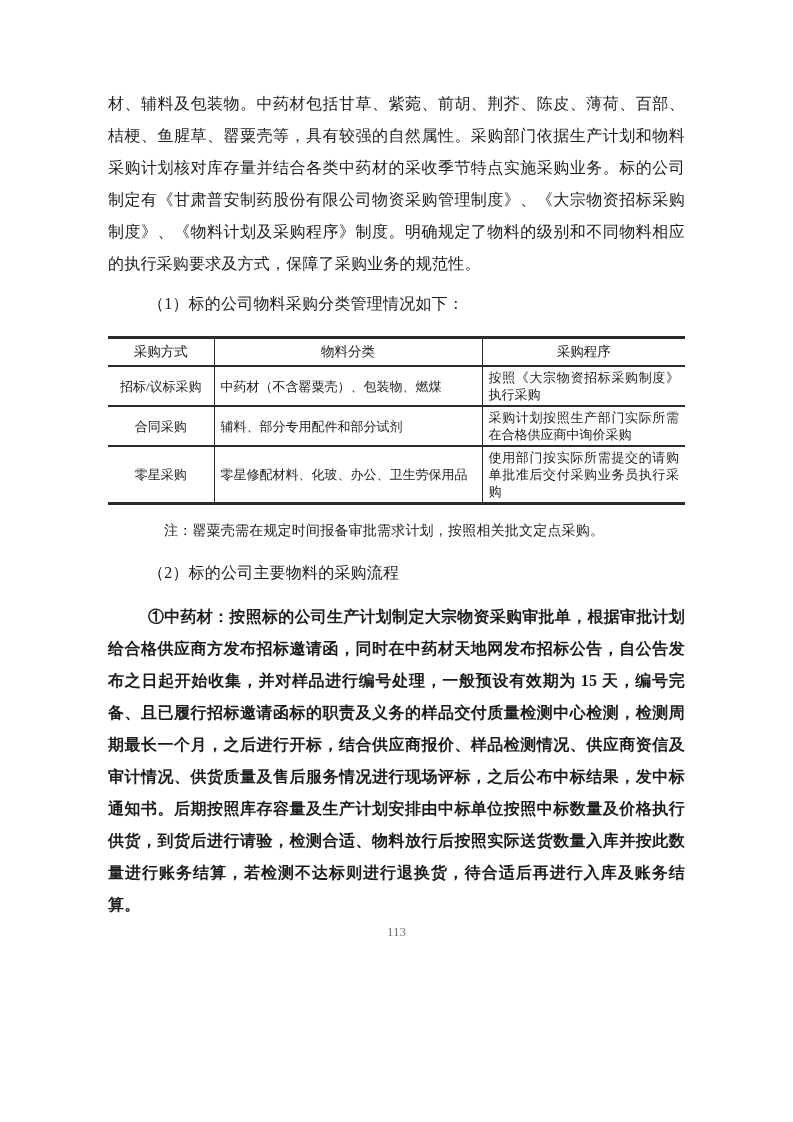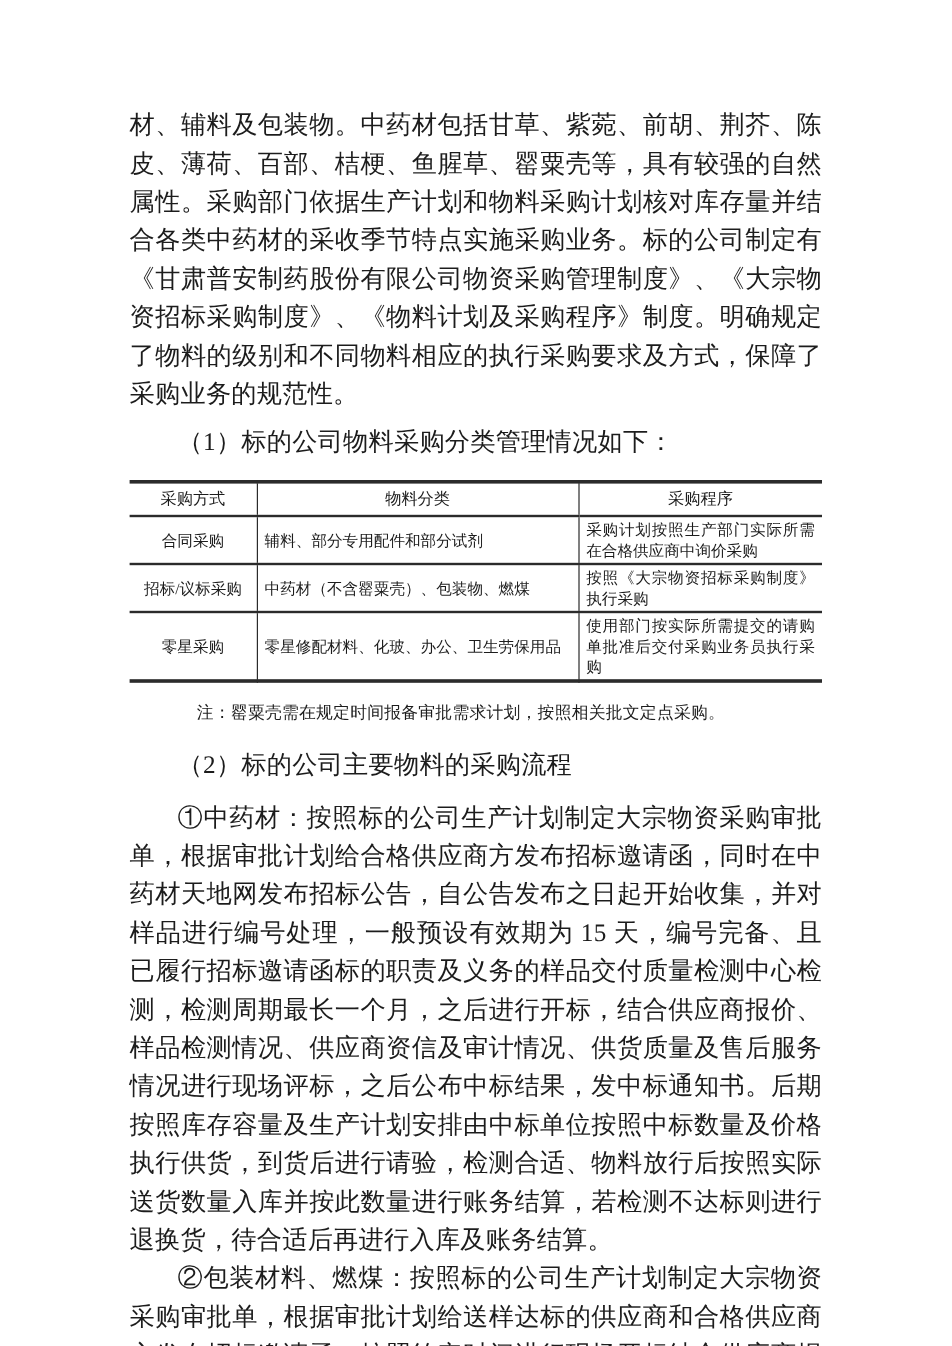--- a/index.html
+++ b/index.html
@@ -15,30 +15,30 @@
     overflow: hidden;
   }
   .page {
     box-sizing: border-box;
     width: 793px;
     height: 1122px;
     padding: 88px 108px 0 108px;
   }
   .body-para {
     margin: 0;
-    font-size: 21px;
+    font-size: 16px;
     line-height: 32px;
     text-align: justify;
     text-justify: inter-character;
     letter-spacing: 0.2px;
   }
   .indent { text-indent: 40px; }
   .h1-line { margin-top: 8px; }
   .h2-line { margin-top: 9px; }
-  .para-herbs { margin-top: 12px; }
+  .para-herbs { margin-top: 12px; font-weight: bold; }
   .para-packaging { margin-top: 0; }
 
   table.proc {
     width: 577px;
     table-layout: fixed;
     border-collapse: collapse;
     margin: 16px 0 6px 0;
     border-top: 3px solid #2b2b2b;
     border-bottom: 3px solid #2b2b2b;
     font-size: 13px;
@@ -98,40 +98,39 @@
     </colgroup>
     <thead>
       <tr>
         <th>采购方式</th>
         <th>物料分类</th>
         <th>采购程序</th>
       </tr>
     </thead>
     <tbody>
       <tr>
+        <td>招标/议标采购</td>
+        <td>中药材（不含罂粟壳）、包装物、燃煤</td>
+        <td>按照《大宗物资招标采购制度》执行采购</td>
+      </tr>
+      <tr>
         <td>合同采购</td>
         <td>辅料、部分专用配件和部分试剂</td>
         <td>采购计划按照生产部门实际所需在合格供应商中询价采购</td>
-      </tr>
-      <tr>
-        <td>招标/议标采购</td>
-        <td>中药材（不含罂粟壳）、包装物、燃煤</td>
-        <td>按照《大宗物资招标采购制度》执行采购</td>
       </tr>
       <tr>
         <td>零星采购</td>
         <td>零星修配材料、化玻、办公、卫生劳保用品</td>
         <td>使用部门按实际所需提交的请购单批准后交付采购业务员执行采购</td>
       </tr>
     </tbody>
   </table>
 
   <p class="note">注：罂粟壳需在规定时间报备审批需求计划，按照相关批文定点采购。</p>
 
   <p class="body-para indent h2-line">（2）标的公司主要物料的采购流程</p>
 
   <p class="body-para indent para-herbs">①中药材：按照标的公司生产计划制定大宗物资采购审批单，根据审批计划给合格供应商方发布招标邀请函，同时在中药材天地网发布招标公告，自公告发布之日起开始收集，并对样品进行编号处理，一般预设有效期为 15 天，编号完备、且已履行招标邀请函标的职责及义务的样品交付质量检测中心检测，检测周期最长一个月，之后进行开标，结合供应商报价、样品检测情况、供应商资信及审计情况、供货质量及售后服务情况进行现场评标，之后公布中标结果，发中标通知书。后期按照库存容量及生产计划安排由中标单位按照中标数量及价格执行供货，到货后进行请验，检测合适、物料放行后按照实际送货数量入库并按此数量进行账务结算，若检测不达标则进行退换货，待合适后再进行入库及账务结算。</p>
 
-  <p class="body-para indent para-packaging">②包装材料、燃煤：按照标的公司生产计划制定大宗物资采购审批单，根据审批计划给送样达标的供应商和合格供应商方发布招标邀请函，按照约定时间进行现场开标结合供应商报价、样品检测情况、供应商资信及审计情况、供货质量及售后服务情况进行现场评标，之后公布中标结果，发中标通知书，其后期物料供货与账务结算原则与中药材执行情况一致。</p>
 
   <div class="pagenum">113</div>
 
 </div>
 
 </body></html>

